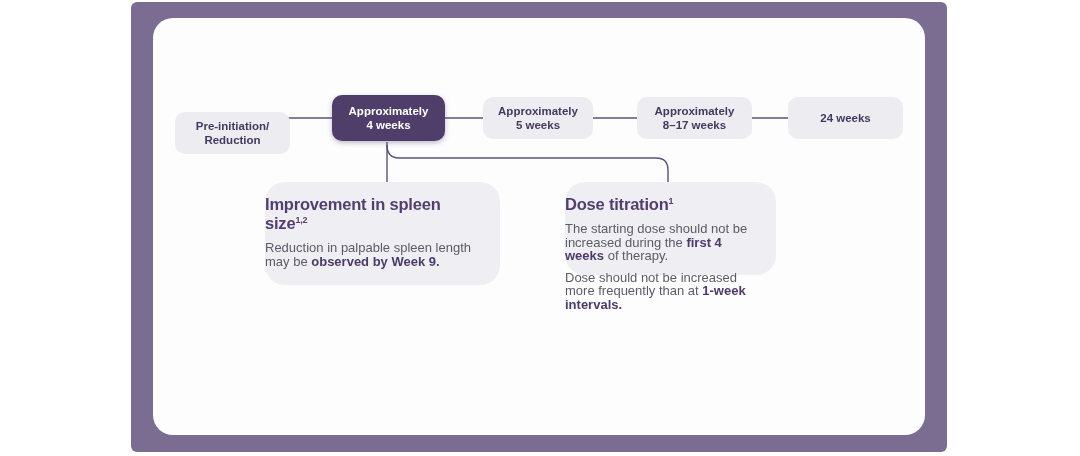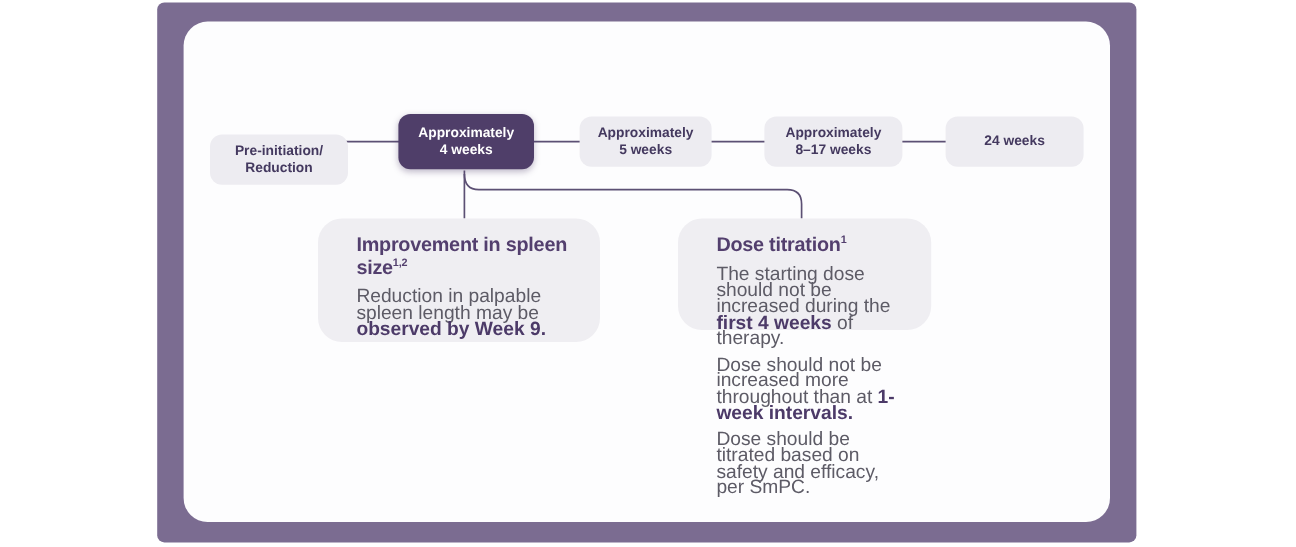--- a/index.html
+++ b/index.html
@@ -21,29 +21,29 @@
     position:absolute;z-index:1;height:42px;border-radius:10px;background:#edecf1;
     display:flex;flex-direction:column;justify-content:center;align-items:center;
     color:#44395f;font-weight:bold;font-size:11.5px;line-height:14px;text-align:center;
   }
   .tnode.highlight{
     background:#4f3e69;color:#ffffff;height:46px;
     box-shadow:0 2px 5px rgba(79,62,105,0.35);
   }
   .card{
     position:absolute;z-index:1;background:#efeef2;border-radius:20px;
-    padding:13px 16px 12px 32px;box-sizing:border-box;
+    padding:13px 16px 12px 0;box-sizing:border-box;
   }
   .card h2{
     margin:0;font-size:16.5px;line-height:19px;color:#533f6e;font-weight:bold;
     letter-spacing:-0.2px;
   }
   .card h2 sup{font-size:9px;vertical-align:super;line-height:0;}
   .card p{
-    margin:8px 0 0 0;font-size:16px;line-height:13.5px;color:#5d5b66;
+    margin:8px 0 0 0;font-size:13px;line-height:13.5px;color:#5d5b66;
   }
   .card p strong{color:#4c3a68;font-weight:bold;}
   .card1{left:112px;top:164px;width:235px;height:103px;}
   .card2{left:412px;top:164px;width:211px;height:93px;}
 </style>
 </head>
 <body>
 
 <div class="stage">
   <div class="frame">
@@ -81,19 +81,18 @@
       </div>
 
       <div class="card card1">
         <h2><span>Improvement in spleen size</span><sup>1,2</sup></h2>
         <p><span>Reduction in palpable spleen length may be </span><strong>observed by Week 9.</strong></p>
       </div>
 
       <div class="card card2">
         <h2><span>Dose titration</span><sup>1</sup></h2>
         <p><span>The starting dose should not be increased during the </span><strong>first 4 weeks</strong><span> of therapy.</span></p>
-        <p><span>Dose should not be increased more throughout than at </span><strong>1-week intervals.</strong></p>
-        <p><span>Dose should be titrated based on safety and efficacy, per SmPC.</span></p>
+        <p><span>Dose should not be increased more frequently than at </span><strong>1-week intervals.</strong></p>
       </div>
 
     </div>
   </div>
 </div>
 
 </body></html>

